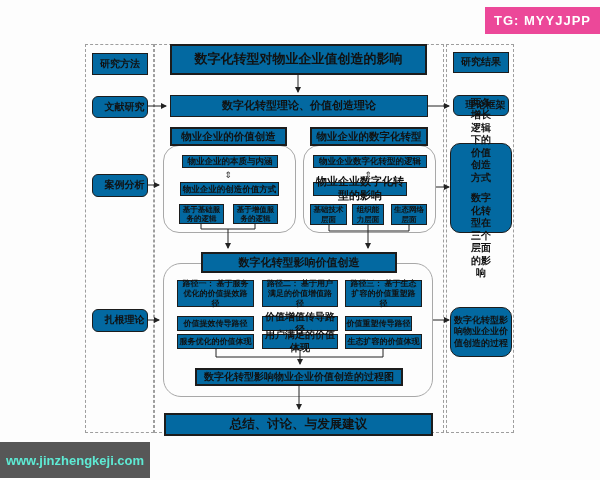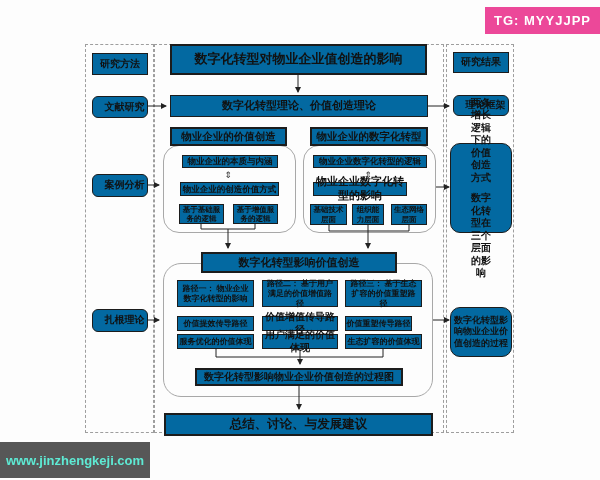--- a/index.html
+++ b/index.html
@@ -100,21 +100,21 @@
   <div class="abs box" style="left:313px;top:155px;width:114px;height:13px;font-size:8.5px;">物业企业数字化转型的逻辑</div>
   <div class="abs glyph" style="left:360px;top:169px;width:16px;height:12px;font-size:9px;">⇕</div>
   <div class="abs box" style="left:313px;top:182px;width:94px;height:14px;font-size:11px;">物业企业数字化转型的影响</div>
   <div class="abs box pad2" style="left:310px;top:204px;width:37px;height:21px;font-size:7.5px;">基础技术层面</div>
   <div class="abs box pad2" style="left:352px;top:204px;width:32px;height:21px;font-size:7.5px;">组织能力层面</div>
   <div class="abs box pad2" style="left:391px;top:204px;width:36px;height:21px;font-size:7.5px;">生态网络层面</div>
 
   <div class="abs container" style="left:163px;top:263px;width:270px;height:134px;border-radius:18px;"></div>
   <div class="abs box" style="left:201px;top:252px;width:196px;height:21px;font-size:11px;border-width:2.5px;">数字化转型影响价值创造</div>
 
-  <div class="abs box pad2" style="left:177px;top:280px;width:77px;height:27px;font-size:8px;">路径一： 物业企业数字化转型的影响</div>
+  <div class="abs box pad2" style="left:177px;top:280px;width:77px;height:27px;font-size:8px;">路径一： 基于服务优化的价值提效路径</div>
   <div class="abs box" style="left:177px;top:316px;width:77px;height:15px;font-size:8px;">价值提效传导路径</div>
   <div class="abs box" style="left:177px;top:334px;width:77px;height:15px;font-size:8px;">服务优化的价值体现</div>
 
   <div class="abs box pad2" style="left:262px;top:280px;width:76px;height:27px;font-size:8px;">路径二： 基于用户满足的价值增值路径</div>
   <div class="abs box" style="left:262px;top:316px;width:76px;height:15px;font-size:10px;">价值增值传导路径</div>
   <div class="abs box" style="left:262px;top:334px;width:76px;height:15px;font-size:10px;">用户满足的价值体现</div>
 
   <div class="abs box pad2" style="left:345px;top:280px;width:77px;height:27px;font-size:8px;">路径三： 基于生态扩容的价值重塑路径</div>
   <div class="abs box" style="left:345px;top:316px;width:67px;height:15px;font-size:8px;">价值重塑传导路径</div>
   <div class="abs box" style="left:345px;top:334px;width:77px;height:15px;font-size:8px;">生态扩容的价值体现</div>

